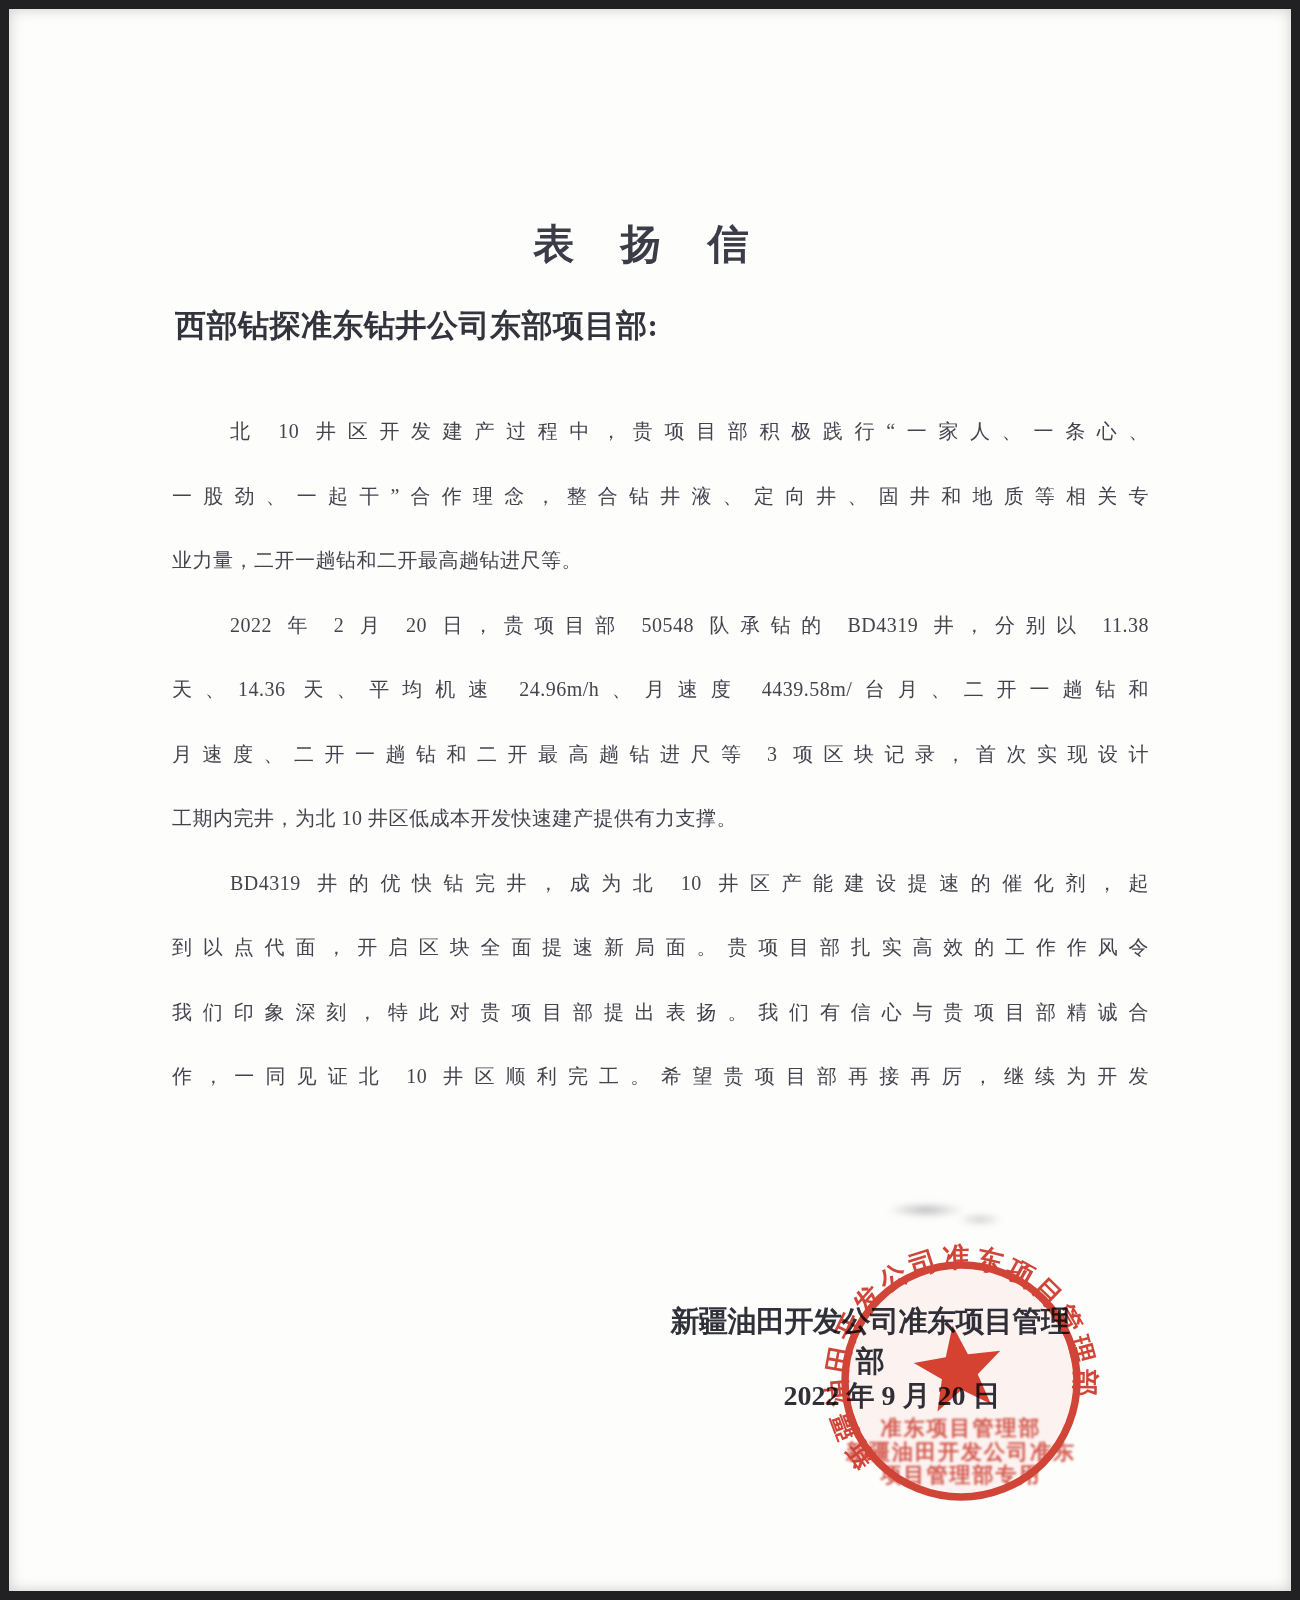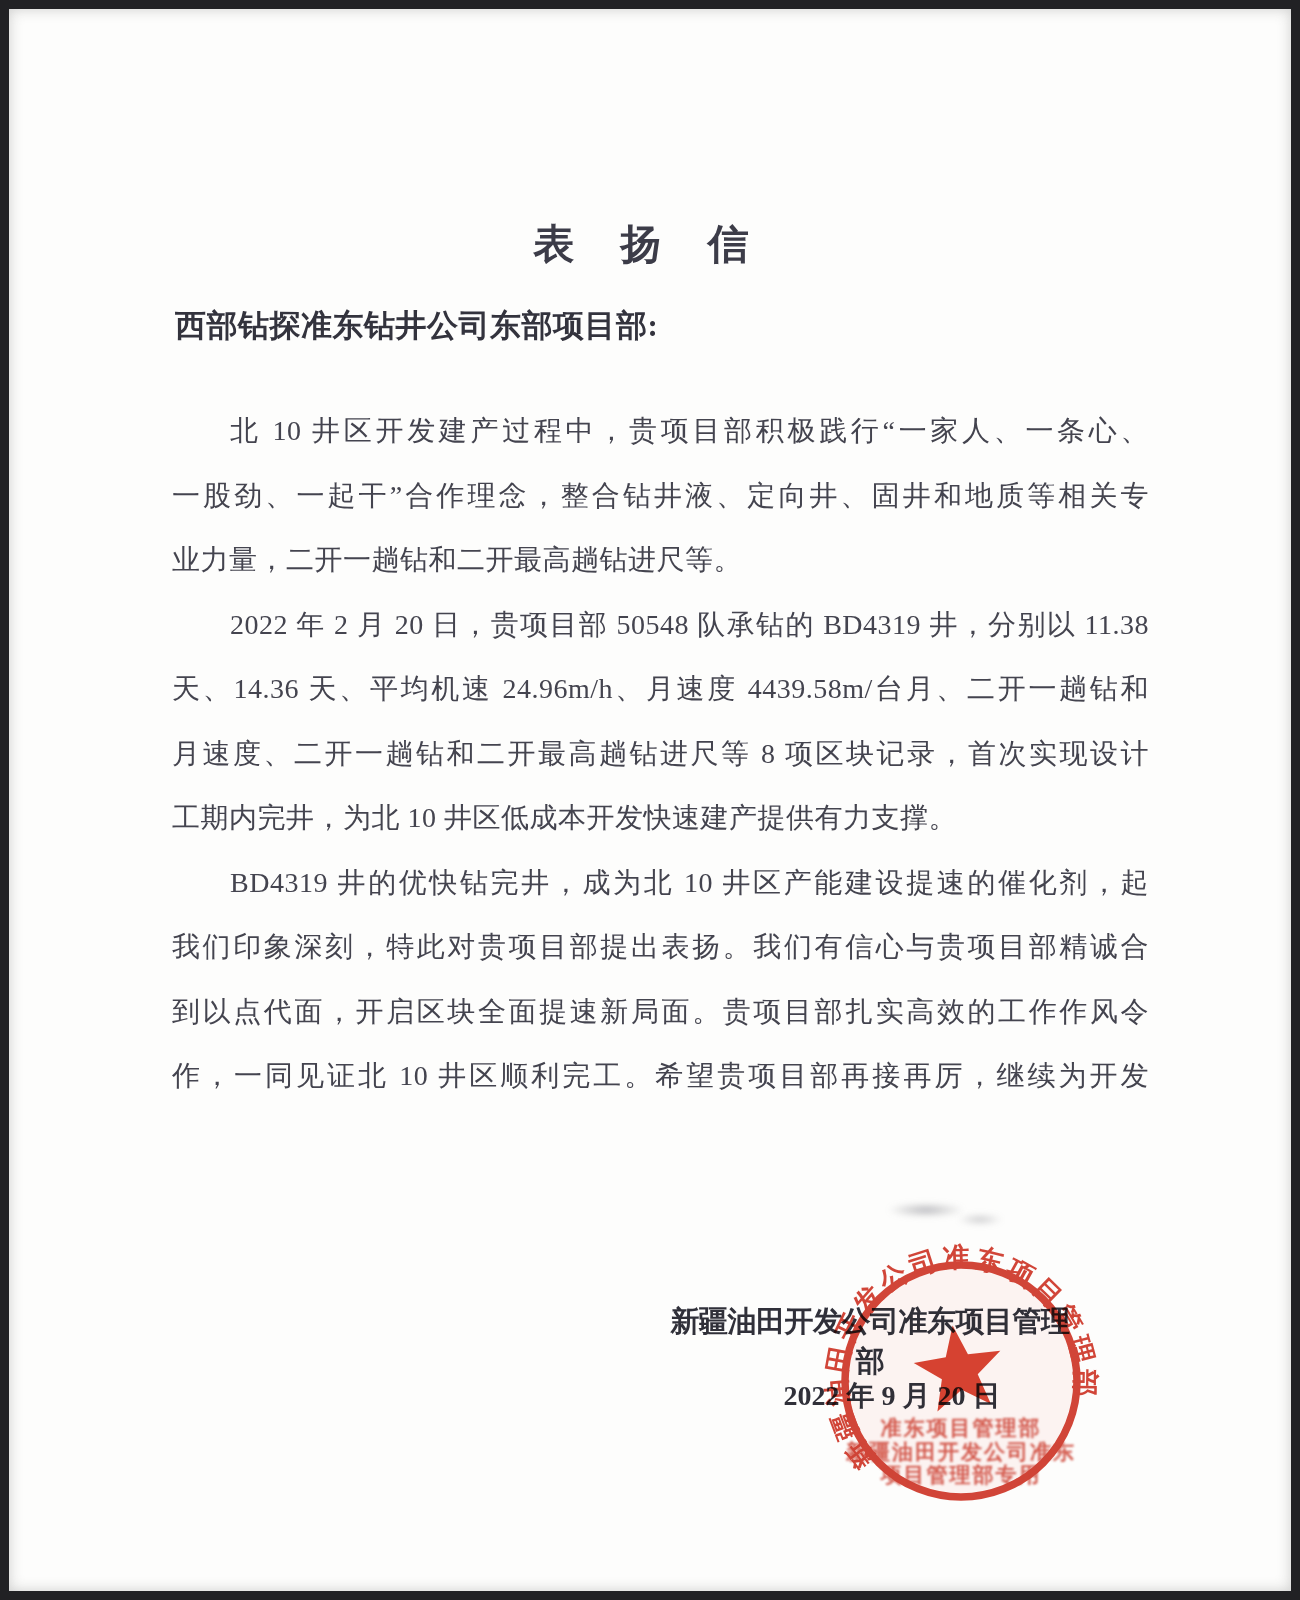--- a/index.html
+++ b/index.html
@@ -34,21 +34,21 @@
   .addressee {
     position:absolute;
     top:296px; left:166px;
     font-size:31px; font-weight:bold;
     color:#31313c;
     letter-spacing:.5px;
   }
   .body {
     position:absolute;
     top:390px; left:163px; width:977px;
-    font-size:28px;
+    font-size:20px;
     color:#43434e;
     letter-spacing:.5px;
   }
   .bline {
     height:64.5px;
     line-height:64.5px;
     white-space:nowrap;
     overflow:visible;
   }
   .bline.fill {
@@ -110,25 +110,25 @@
     <h1 class="title">表 扬 信</h1>
 
     <div class="addressee">西部钻探准东钻井公司东部项目部:</div>
 
     <div class="body">
         <div class="bline indent fill">北 10 井区开发建产过程中，贵项目部积极践行“一家人、一条心、</div>
         <div class="bline fill">一股劲、一起干”合作理念，整合钻井液、定向井、固井和地质等相关专</div>
         <div class="bline">业力量，二开一趟钻和二开最高趟钻进尺等。</div>
         <div class="bline indent fill">2022 年 2 月 20 日，贵项目部 50548 队承钻的 BD4319 井，分别以 11.38</div>
         <div class="bline fill">天、14.36 天、平均机速 24.96m/h、月速度 4439.58m/台月、二开一趟钻和</div>
-        <div class="bline fill">月速度、二开一趟钻和二开最高趟钻进尺等 8 项区块记录，首次实现设计</div>
+        <div class="bline fill">月速度、二开一趟钻和二开最高趟钻进尺等 3 项区块记录，首次实现设计</div>
         <div class="bline">工期内完井，为北 10 井区低成本开发快速建产提供有力支撑。</div>
         <div class="bline indent fill">BD4319 井的优快钻完井，成为北 10 井区产能建设提速的催化剂，起</div>
+        <div class="bline fill">到以点代面，开启区块全面提速新局面。贵项目部扎实高效的工作作风令</div>
         <div class="bline fill">我们印象深刻，特此对贵项目部提出表扬。我们有信心与贵项目部精诚合</div>
-        <div class="bline fill">到以点代面，开启区块全面提速新局面。贵项目部扎实高效的工作作风令</div>
         <div class="bline fill">作，一同见证北 10 井区顺利完工。希望贵项目部再接再厉，继续为开发</div>
       </div>
 
     <div class="signature">新疆油田开发公司准东项目管理部</div>
 
     <div class="dateline">2022 年 9 月 20 日</div>
 
     <div class="smudge s1"></div>
     <div class="smudge s2"></div>
 

